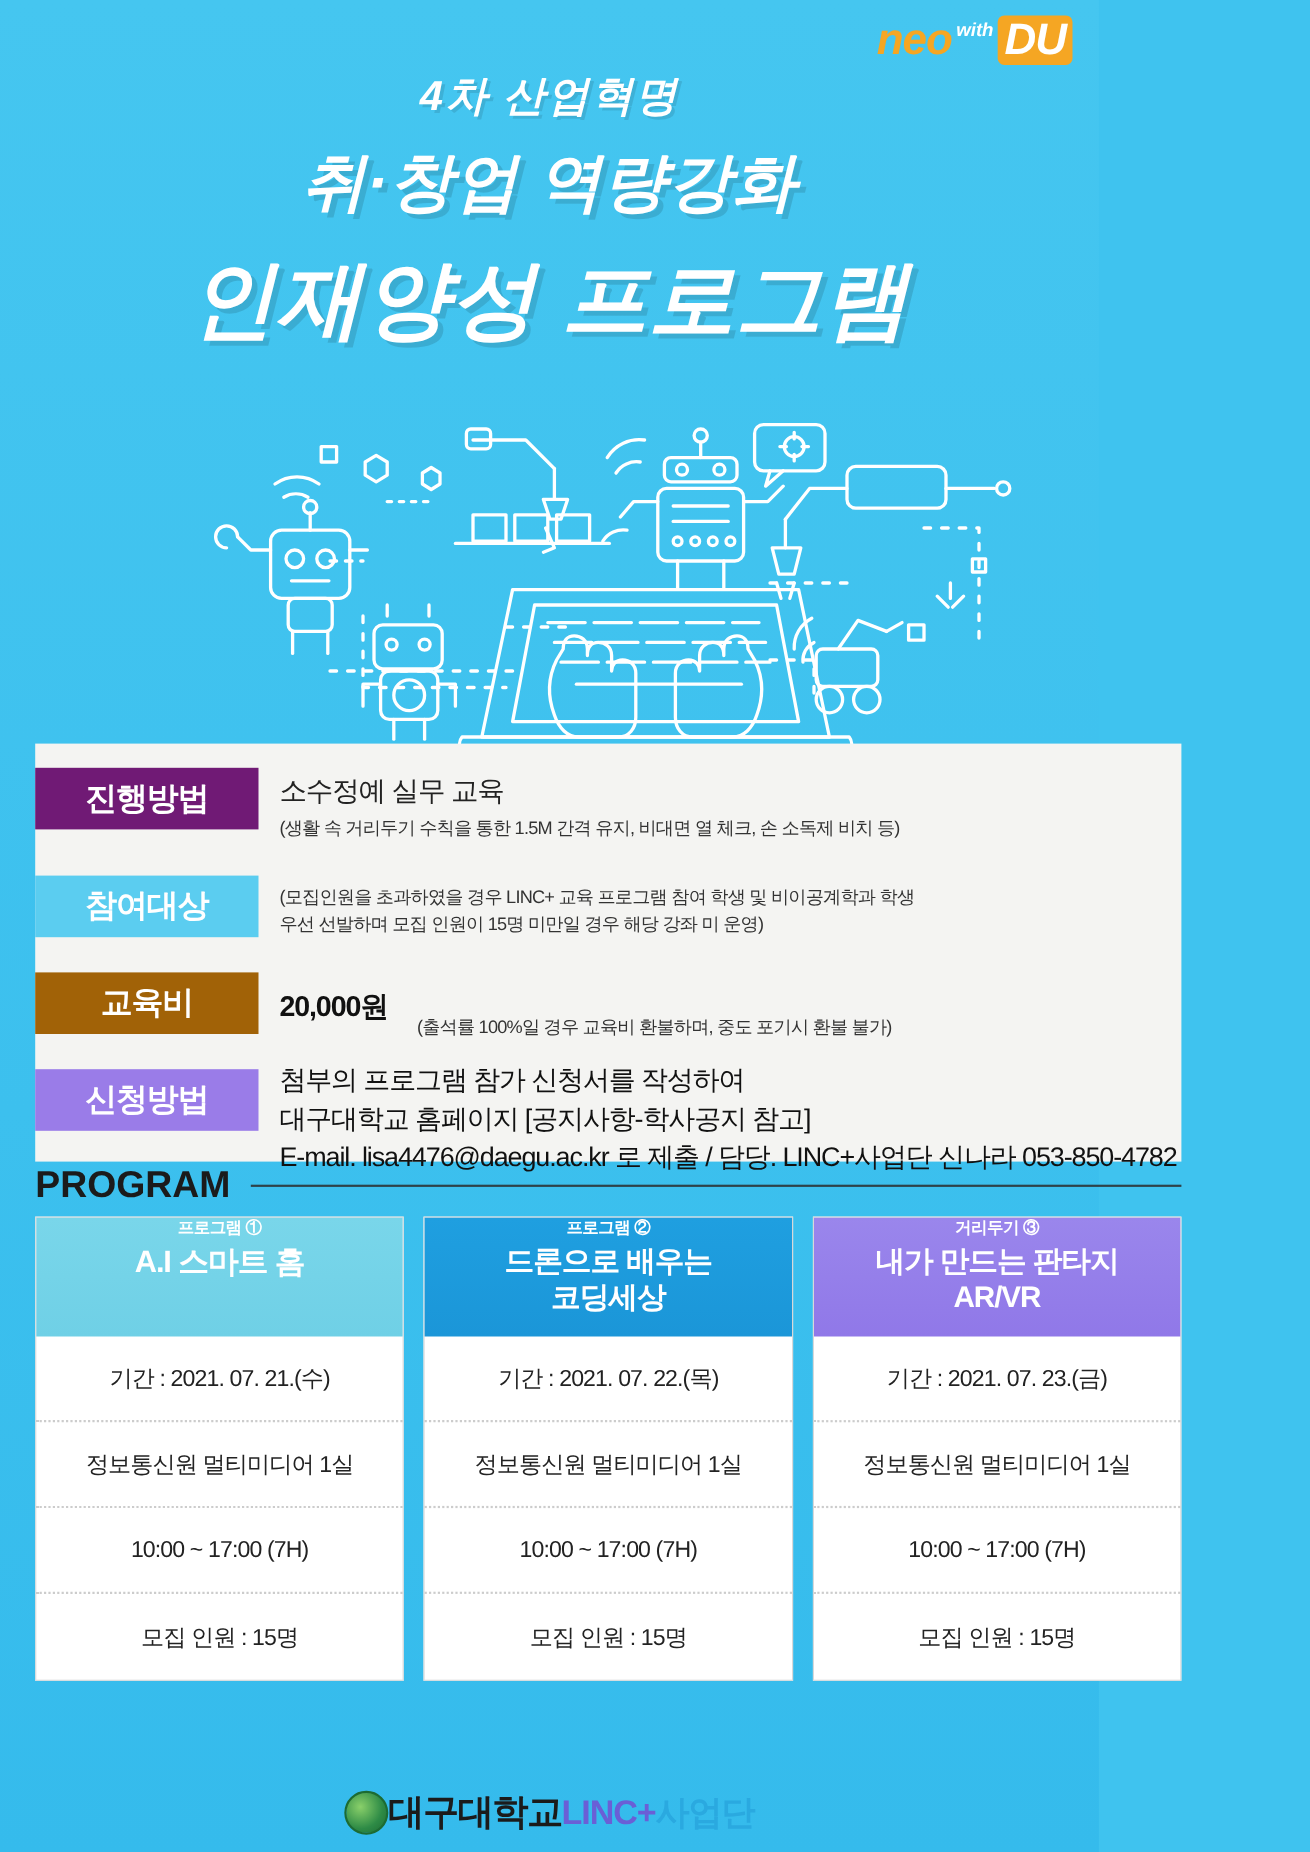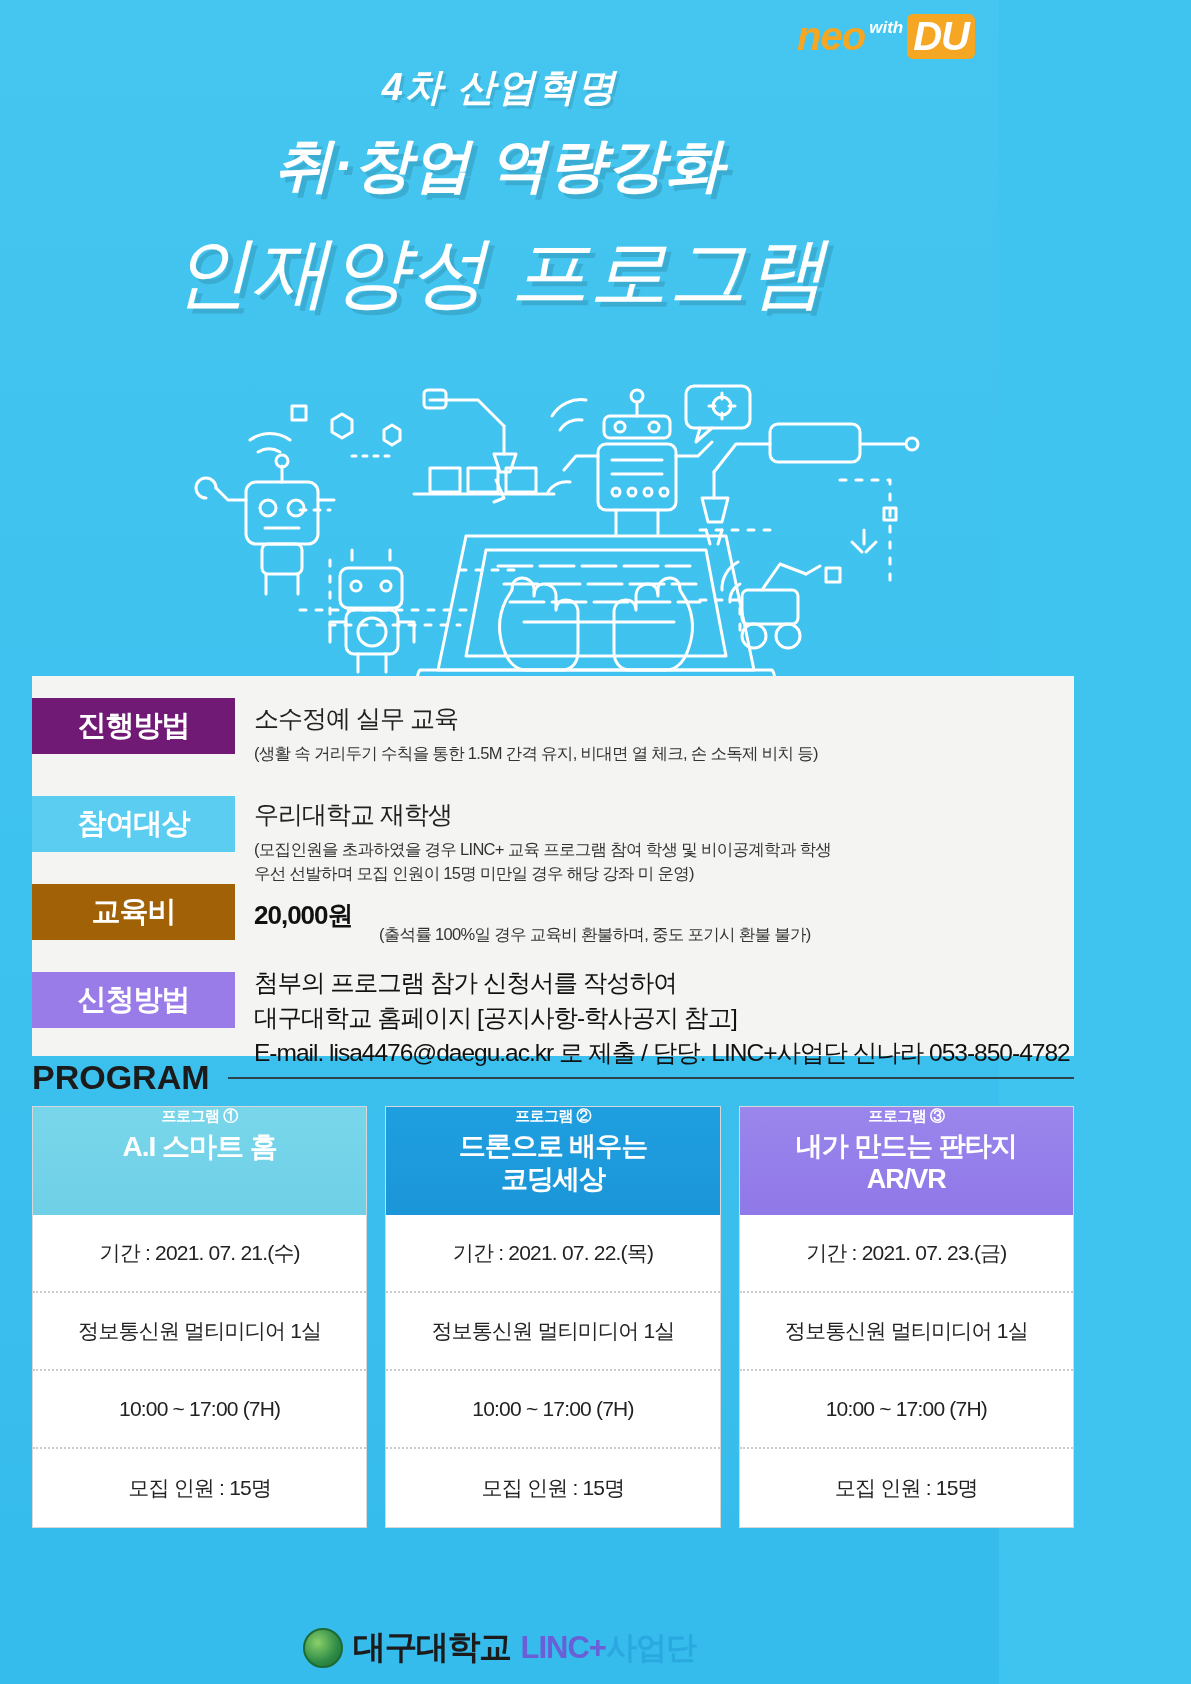--- a/index.html
+++ b/index.html
@@ -33,21 +33,21 @@
   .h-sub {
     color: #ffffff; font-size: 38px; font-weight: bold; font-style: italic;
     letter-spacing: 2px; text-shadow: 3px 3px 0 rgba(0,0,0,0.10);
   }
   .h-main1 {
     color: #ffffff; font-size: 58px; font-weight: bold; font-style: italic;
     letter-spacing: 1px; margin-top: 14px;
     text-shadow: 5px 5px 0 rgba(0,0,0,0.12);
   }
   .h-main2 {
-    color: #ffffff; font-size: 78px; font-weight: normal; font-style: italic;
+    color: #ffffff; font-size: 78px; font-weight: bold; font-style: italic;
     letter-spacing: 1px; margin-top: 16px;
     text-shadow: 5px 5px 0 rgba(0,0,0,0.12);
   }
 
   
   .illu { position: absolute; top: 360px; left: 0; width: 1191px; height: 320px; }
 
   
   .info {
     position: absolute; top: 676px; left: 32px;
@@ -95,21 +95,21 @@
   .card .rowi {
     height: 78px; display: flex; align-items: center; justify-content: center;
     font-size: 21px; color: #222222; letter-spacing: -0.8px;
     border-bottom: 2px dotted #cccccc;
   }
   .card .rowi:last-child { border-bottom: none; }
 
   
   .footer {
     position: absolute; bottom: 14px; left: 0; width: 100%;
-    display: flex; align-items: center; justify-content: center; gap: 10px;
+    display: flex; align-items: center; justify-content: center; gap: 0;
   }
   .f-seal {
     width: 40px; height: 40px; border-radius: 50%;
     background: radial-gradient(circle at 35% 35%, #8ad06a 0%, #2e8b46 60%, #1d6b33 100%);
     border: 2px solid #1d6b33;
   }
   .f-univ { color: #1b1b1b; font-size: 33px; font-weight: bold; letter-spacing: -1.5px; }
   .f-linc { color: #6a5fd6; font-size: 31px; font-weight: bold; letter-spacing: -1px; }
   .f-linc .biz { color: #2aa9e0; }
 </style>
@@ -250,21 +250,20 @@
       <div class="tag t1">진행방법</div>
       <div class="rbody" style="top:4px;">
         <div class="big">소수정예 실무 교육</div>
         <div class="small">(생활 속 거리두기 수칙을 통한 1.5M 간격 유지, 비대면 열 체크, 손 소독제 비치 등)</div>
       </div>
     </div>
 
     <div class="info-row" style="top:120px;">
       <div class="tag t2">참여대상</div>
       <div class="rbody" style="top:2px;">
-        <div class="big">우리대학교 재학생</div>
         <div class="small" style="white-space:pre-line;">(모집인원을 초과하였을 경우 LINC+ 교육 프로그램 참여 학생 및 비이공계학과 학생
 우선 선발하며 모집 인원이 15명 미만일 경우 해당 강좌 미 운영)</div>
       </div>
     </div>
 
     <div class="info-row" style="top:208px;">
       <div class="tag t3">교육비</div>
       <div class="rbody" style="top:14px;">
         <div class="money">20,000원</div>
         <div class="small" style="position:absolute; left:125px; top:18px; white-space:nowrap;">(출석률 100%일 경우 교육비 환불하며, 중도 포기시 환불 불가)</div>
@@ -307,21 +306,21 @@
         <div class="nm two">코딩세상</div>
       </div>
       <div class="rowi">기간 : 2021. 07. 22.(목)</div>
       <div class="rowi">정보통신원 멀티미디어 1실</div>
       <div class="rowi">10:00 ~ 17:00 (7H)</div>
       <div class="rowi">모집 인원 : 15명</div>
     </div>
 
     <div class="card c3">
       <div class="cap">
-        <div class="no">프로그램 ③</div>
+        <div class="no">거리두기 ③</div>
         <div class="nm two">내가 만드는 판타지</div>
         <div class="nm two">AR/VR</div>
       </div>
       <div class="rowi">기간 : 2021. 07. 23.(금)</div>
       <div class="rowi">정보통신원 멀티미디어 1실</div>
       <div class="rowi">10:00 ~ 17:00 (7H)</div>
       <div class="rowi">모집 인원 : 15명</div>
     </div>
 
   </div>

